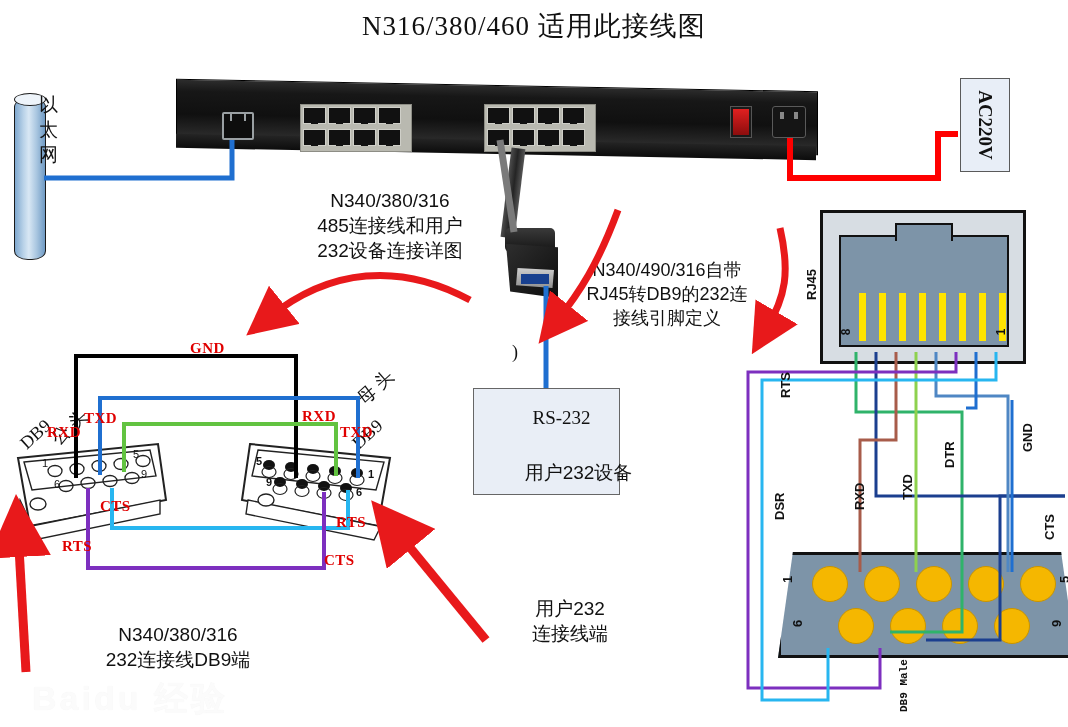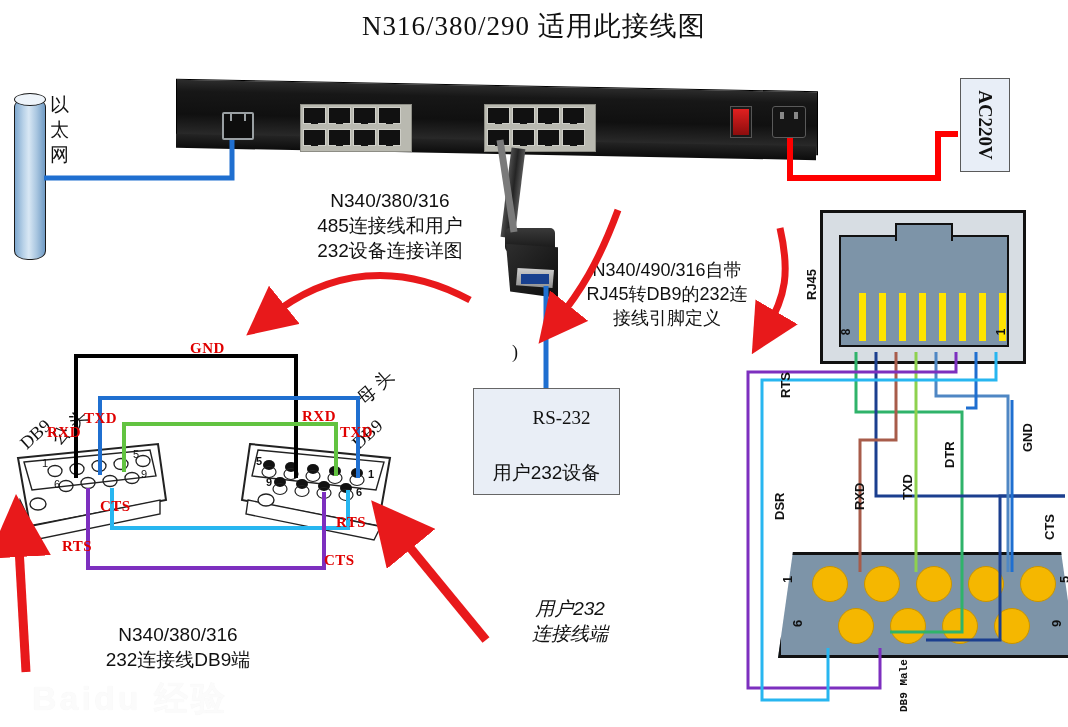--- a/index.html
+++ b/index.html
@@ -18,21 +18,21 @@
   .cyl{
     left:14px;top:98px;width:30px;height:160px;
     background:linear-gradient(to right,#7fa8cf 0%,#b9d2e8 28%,#d8e7f4 46%,#a9c6e0 72%,#6f9ac4 100%);
     border:1.5px solid #1a1a1a;border-radius:14px/9px;
   }
   .cyl-top{
     left:14px;top:93px;width:30px;height:11px;
     background:#eef4fa;border:1.5px solid #1a1a1a;border-radius:50%;
   }
   .eth-label{
-    left:50px;top:92px;width:28px;font-size:21px;line-height:25px;color:#111;
+    left:39px;top:92px;width:28px;font-size:21px;line-height:25px;color:#111;
     font-family:"Liberation Sans","DejaVu Sans",sans-serif;
   }
   
   .chassis{
     left:176px;top:85px;width:640px;height:62px;
     background:linear-gradient(to bottom,#2c2c2c 0%,#171717 18%,#101010 55%,#2a2a2a 88%,#3a3a3a 100%);
     border:1px solid #000;
     transform:skewY(1.1deg);
   }
   .chassis-front{
@@ -102,21 +102,21 @@
     transform-origin:0 0;transform:rotate(-42deg);
   }
   .db9tag.cn{font-family:"Liberation Sans","DejaVu Sans",sans-serif;}
   
   .rsbox{
     left:473px;top:388px;width:145px;height:105px;
     background:#e9eef6;border:1px solid #666;
   }
   .rsbox .t1{position:absolute;left:15px;top:18px;width:100%;text-align:center;font-size:19px;color:#111;}
   .rsbox .t2{position:absolute;left:0;bottom:8px;width:100%;text-align:center;font-size:19px;color:#111;
-             font-family:"Liberation Sans","DejaVu Sans",sans-serif;}
+             font-family:"Liberation Sans","DejaVu Sans",sans-serif;padding-left:32px;}
   
   .rj45{
     left:820px;top:210px;width:200px;height:148px;
     background:#d7dde3;border:3px solid #111;
   }
   .rj45-in{
     position:absolute;left:16px;top:22px;width:calc(100% - 34px);height:calc(100% - 40px);
     background:#7d94a8;border:2px solid #111;
   }
   .rj45-tab{
@@ -142,21 +142,21 @@
     color:#fbfbfb;font-weight:bold;font-family:"Liberation Sans",sans-serif;
     text-shadow:0 0 1px #f2f2f2;
   }
   svg.ov{position:absolute;left:0;top:0;width:1068px;height:727px;pointer-events:none;}
 </style>
 </head>
 <body>
 
 <div id="root">
 
-  <div class="abs title">N316/380/290  适用此接线图</div>
+  <div class="abs title">N316/380/460  适用此接线图</div>
 
   <div class="abs cyl"></div>
   <div class="abs cyl-top"></div>
   <div class="abs eth-label txt cn">以太网</div>
 
   <div class="abs chassis"></div>
   <div class="abs chassis-front"></div>
   <div class="abs uplink"></div>
 
   <div class="abs portblock b1">
@@ -197,21 +197,21 @@
 
   <div class="abs txt cn" style="left:285px;top:188px;width:210px;text-align:center;">N340/380/316
 485连接线和用户
 232设备连接详图</div>
   <div class="abs txt cn" style="left:572px;top:258px;width:190px;text-align:center;font-size:18px;line-height:24px;">N340/490/316自带
 RJ45转DB9的232连
 接线引脚定义</div>
   <div class="abs txt" style="left:512px;top:340px;font-size:18px;">)</div>
   <div class="abs txt cn" style="left:63px;top:622px;width:230px;text-align:center;">N340/380/316
 232连接线DB9端</div>
-  <div class="abs txt cn" style="left:500px;top:596px;width:140px;text-align:center;font-style:italic;">用户232
+  <div class="abs txt cn" style="left:500px;top:596px;width:140px;text-align:center;">用户232
 连接线端</div>
 
   <div class="abs rsbox">
     <div class="t1">RS-232</div>
     <div class="t2">用户232设备</div>
   </div>
 
   <div class="abs" style="left:10px;top:440px;width:160px;height:110px;">
     <svg viewBox="0 0 160 110" width="160" height="110">
       <polygon points="8,18 148,4 156,60 20,86" fill="#fff" stroke="#222" stroke-width="2"></polygon>

